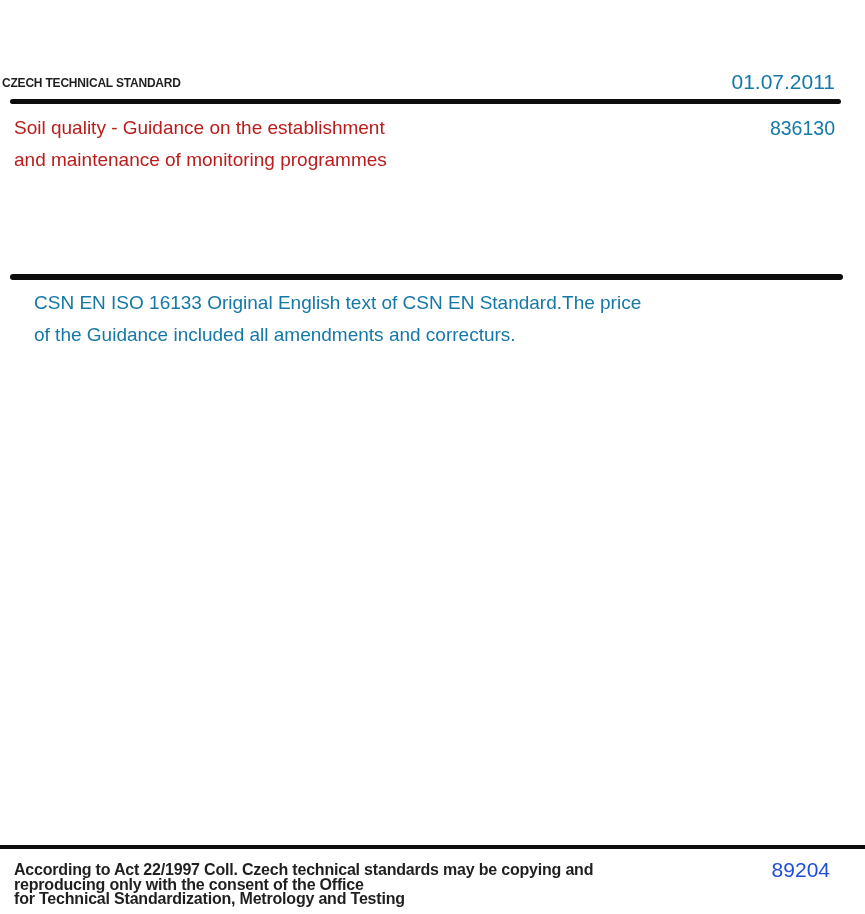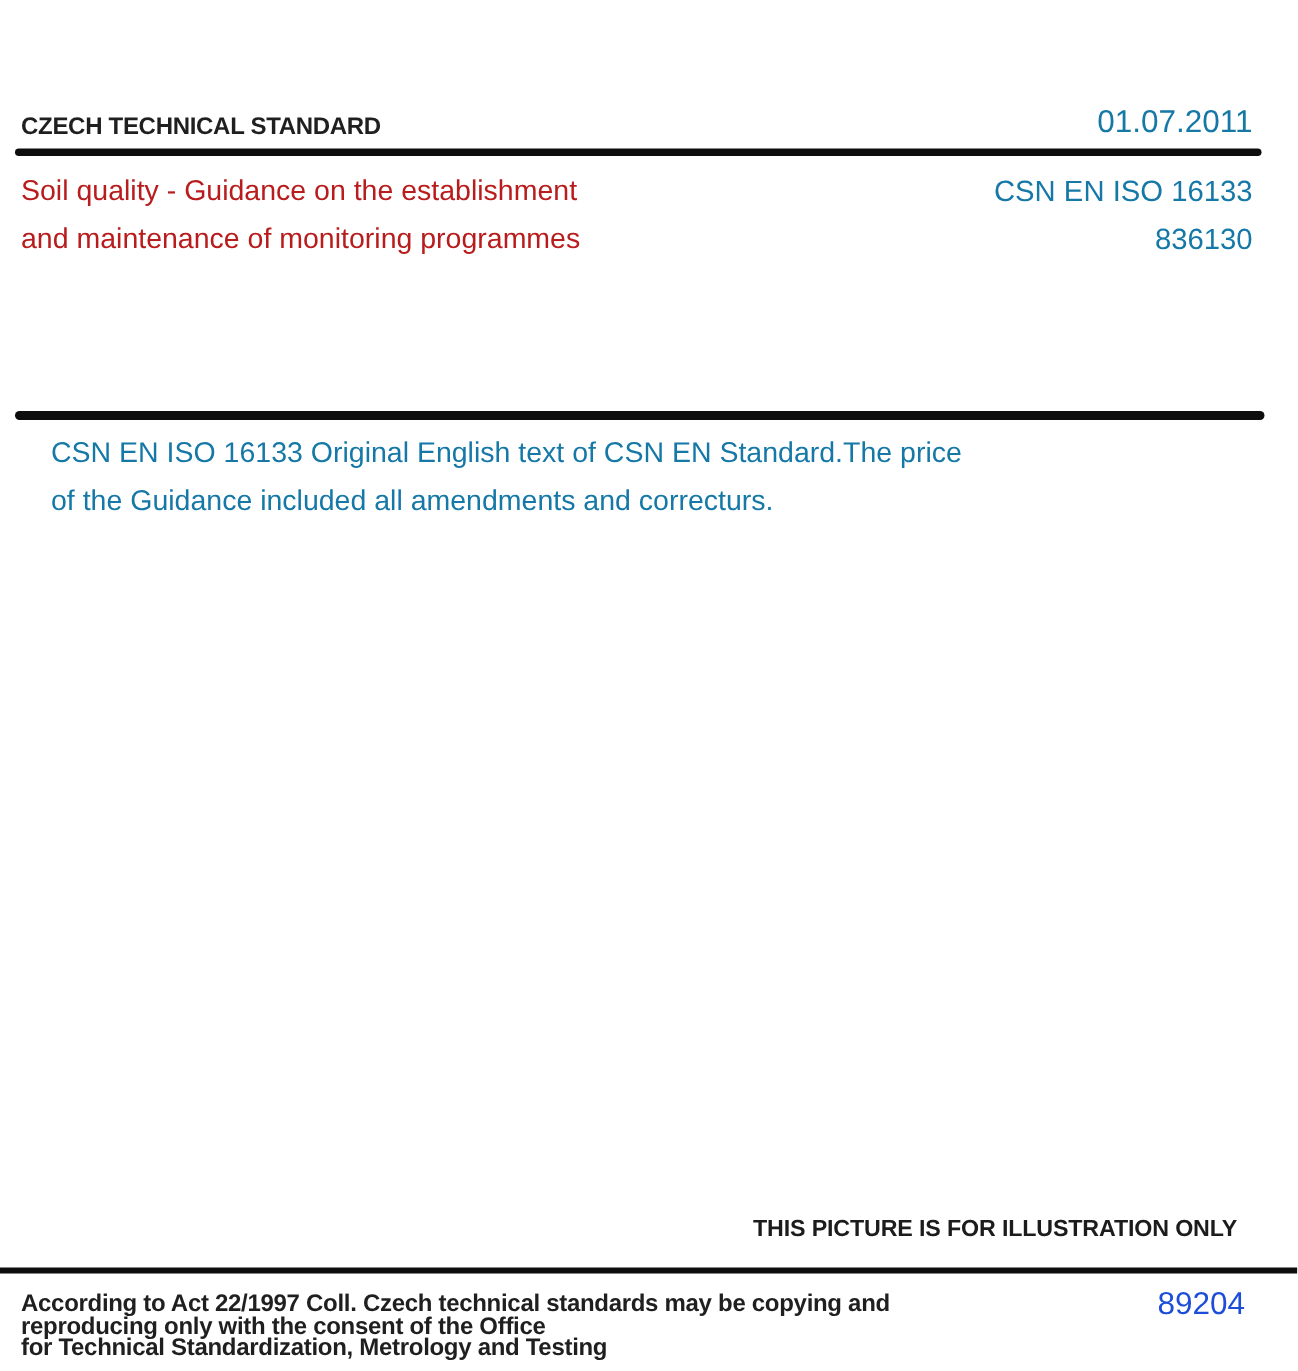--- a/index.html
+++ b/index.html
@@ -10,23 +10,23 @@
     position: relative;
     width: 865px;
     height: 914px;
     background: #ffffff;
     overflow: hidden;
   }
 
   
   .header-title {
     position: absolute;
-    left: 14px;
+    left: 2px;
     top: 76px;
-    font-size: 16px;
+    font-size: 12px;
     font-weight: bold;
     color: #1f1f1f;
     letter-spacing: -0.2px;
   }
   .header-date {
     position: absolute;
     right: 30px;
     top: 70px;
     font-size: 21px;
     color: #1578a7;
@@ -129,32 +129,30 @@
 
   <div class="header-title">CZECH TECHNICAL STANDARD</div>
   <div class="header-date">01.07.2011</div>
   <div class="rule-top"></div>
 
   <div class="std-title">
     <div>Soil quality - Guidance on the establishment</div>
     <div>and maintenance of monitoring programmes</div>
   </div>
   <div class="std-refs">
-    <div>CSN EN ISO 16133</div>
     <div>836130</div>
   </div>
 
   <div class="rule-mid"></div>
 
   <div class="description">
     <div>CSN EN ISO 16133 Original English text of CSN EN Standard.The price</div>
     <div>of the Guidance included all amendments and correcturs.</div>
   </div>
 
-  <div class="illustration-note">THIS PICTURE IS FOR ILLUSTRATION ONLY</div>
 
   <div class="footer-rule"></div>
   <div class="footer-legal">
     <div>According to Act 22/1997 Coll. Czech technical standards may be copying and reproducing only with the consent of the Office</div>
     <div>for Technical Standardization, Metrology and Testing</div>
   </div>
   <div class="footer-order">89204</div>
 
 </div>
 

